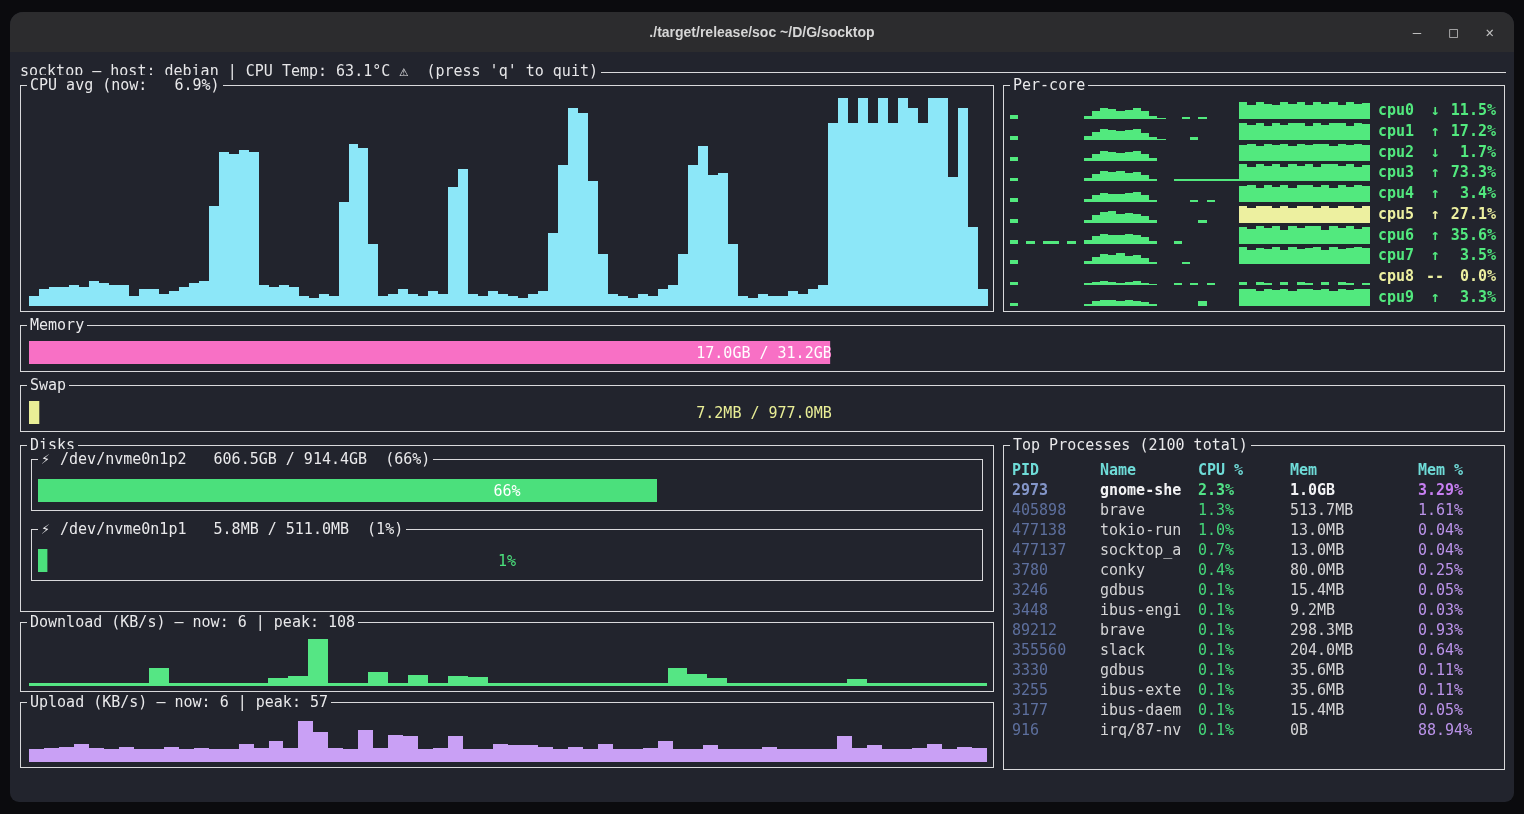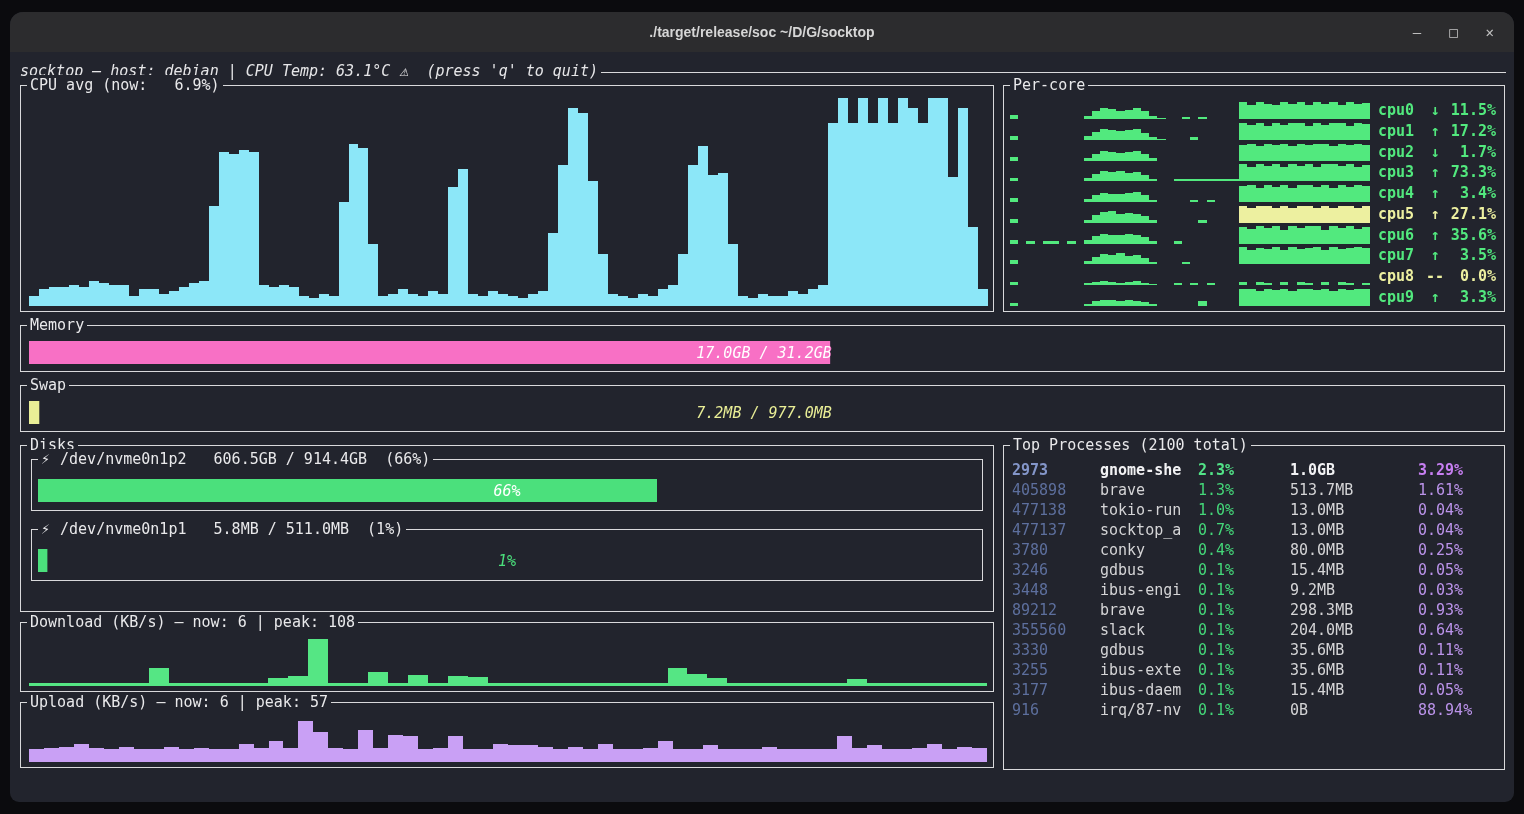--- a/index.html
+++ b/index.html
@@ -14,21 +14,21 @@
   .titlebar .wtitle { color:#d6d6d6; font-family:"Liberation Sans", sans-serif;
                       font-weight:bold; font-size:14px; }
   .controls { position:absolute; right:20px; top:0; height:100%; display:flex;
               align-items:center; gap:28px; color:#c2c2c2; font-size:14px; }
   .controls span { cursor:default; }
 
   .term { position:absolute; left:8px; top:46px; right:8px; bottom:8px;
           font-size:15px; color:#e6e6e8; }
 
   .statusline { position:absolute; left:2px; top:4px; right:0; display:flex; }
-  .statusline .stext { white-space:pre;font-style:italic; }
+  .statusline .stext { white-space:pre; }
   .hline { flex:1; border-top:1px solid #d9d9db; margin-top:10px; margin-left:3px; }
 
   .panel { position:absolute; border:1px solid #d9d9db; }
   .ptitle { position:absolute; top:-11px; left:6px; background:#22242d; padding:0 3px;
             white-space:pre; color:#e9e9eb; line-height:20px; }
 
   
   .p-cpu      { left:2px;   top:27px;  width:974px;  height:227px; }
   .p-percore  { left:985px; top:27px;  width:502px;  height:227px; }
   .p-mem      { left:2px;   top:267px; width:1485px; height:47px; }
@@ -56,21 +56,21 @@
   .spark { width:360px; height:18px; display:flex; align-items:flex-end; }
   .spark i { flex:1 1 0; display:block; }
   .clabel { flex:1; display:flex; font-weight:bold; padding-left:8px; }
   .clabel .cname { width:44px; }
   .clabel .ctrend { width:26px; text-align:center; }
   .clabel .cpct { flex:1; text-align:right; }
   .lab-green { color:#52e97e; }
   .lab-yellow { color:#edf0a0; }
 
   
-  .gauge { position:absolute; left:8px; right:5px; top:15px; height:23px; overflow:hidden;font-style:italic; }
+  .gauge { position:absolute; left:8px; right:5px; top:15px; height:23px; overflow:hidden; }
   .gauge .under, .gauge .fill { position:absolute; inset:0; display:flex;
                                 align-items:center; justify-content:center; }
   .gauge .under { color:var(--uc); }
   .gauge .fill  { background:var(--fc); color:var(--oc); }
   .g-mem  { --fc:#f870c5; --uc:#f870c5; --oc:#ffffff; }
   .g-swap { --fc:#e9ee96; --uc:#e9ee96; --oc:#22242d; }
   .g-d1   { --fc:#4be379; --fc:#4be07c; --uc:#4be07c; --oc:#ffffff; }
   .g-d2   { --fc:#4be07c; --uc:#4be07c; --oc:#ffffff; }
 
   
@@ -924,20 +924,21 @@
           <i style="height: 42%;"></i>
           <i style="height: 30%;"></i>
           <i style="height: 36%;"></i>
           <i style="height: 32%;"></i>
         </div>
     </div>
 
     <div class="panel p-proc">
       <span class="ptitle">Top Processes (2100 total)</span>
       <div class="proc">
+          <div class="prow phead"><span>PID</span><span>Name</span><span>CPU %</span><span>Mem</span><span>Mem %</span></div>
           <div class="prow first"><span class="c-pid">2973</span><span class="c-name">gnome-she</span><span class="c-cpu">2.3%</span><span class="c-mem">1.0GB</span><span class="c-mpct">3.29%</span></div>
           <div class="prow"><span class="c-pid">405898</span><span class="c-name">brave</span><span class="c-cpu">1.3%</span><span class="c-mem">513.7MB</span><span class="c-mpct">1.61%</span></div>
           <div class="prow"><span class="c-pid">477138</span><span class="c-name">tokio-run</span><span class="c-cpu">1.0%</span><span class="c-mem">13.0MB</span><span class="c-mpct">0.04%</span></div>
           <div class="prow"><span class="c-pid">477137</span><span class="c-name">socktop_a</span><span class="c-cpu">0.7%</span><span class="c-mem">13.0MB</span><span class="c-mpct">0.04%</span></div>
           <div class="prow"><span class="c-pid">3780</span><span class="c-name">conky</span><span class="c-cpu">0.4%</span><span class="c-mem">80.0MB</span><span class="c-mpct">0.25%</span></div>
           <div class="prow"><span class="c-pid">3246</span><span class="c-name">gdbus</span><span class="c-cpu">0.1%</span><span class="c-mem">15.4MB</span><span class="c-mpct">0.05%</span></div>
           <div class="prow"><span class="c-pid">3448</span><span class="c-name">ibus-engi</span><span class="c-cpu">0.1%</span><span class="c-mem">9.2MB</span><span class="c-mpct">0.03%</span></div>
           <div class="prow"><span class="c-pid">89212</span><span class="c-name">brave</span><span class="c-cpu">0.1%</span><span class="c-mem">298.3MB</span><span class="c-mpct">0.93%</span></div>
           <div class="prow"><span class="c-pid">355560</span><span class="c-name">slack</span><span class="c-cpu">0.1%</span><span class="c-mem">204.0MB</span><span class="c-mpct">0.64%</span></div>
           <div class="prow"><span class="c-pid">3330</span><span class="c-name">gdbus</span><span class="c-cpu">0.1%</span><span class="c-mem">35.6MB</span><span class="c-mpct">0.11%</span></div>

